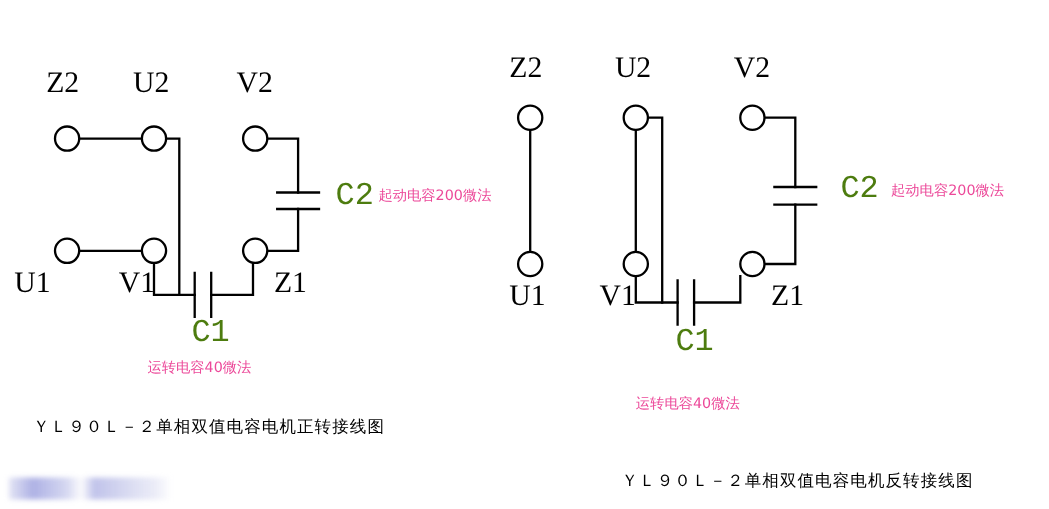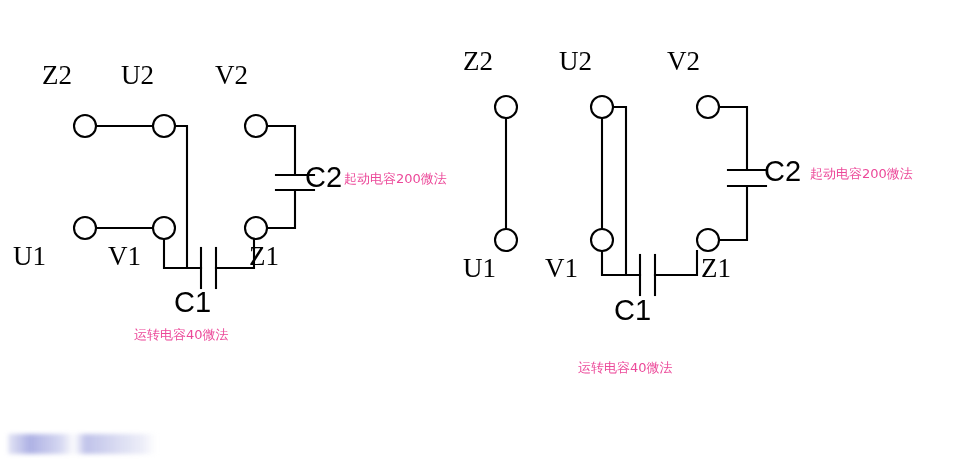--- a/index.html
+++ b/index.html
@@ -21,42 +21,41 @@
     left: 0;
     top: 0;
     width: 954px;
     height: 463px;
   }
   .diagram {
     position: absolute;
     top: 0;
     width: 477px;
     height: 463px;
-    padding-left: 24px;
   }
   #diagram-forward { left: 0; }
   #diagram-reverse { left: 477px; }
 
   svg { display: block; overflow: visible; }
 
   .term-label {
     position: absolute;
     font-family: "Liberation Serif", "DejaVu Serif", serif;
     font-size: 27px;
     line-height: 1;
     white-space: nowrap;
     color: #000;
   }
   .cap-label {
     position: absolute;
-    font-family: Liberation Sans, sans-serif;
+    font-family: Liberation Mono, monospace;
     font-size: 29px;
     line-height: 1;
     white-space: nowrap;
-    color: #000000;
+    color: #4d7c0f;
   }
   .cap-note {
     position: absolute;
     font-family: "DejaVu Sans", "Liberation Sans", sans-serif;
     font-size: 13px;
     line-height: 1;
     white-space: nowrap;
     color: #ec4899;
   }
   .caption {
@@ -137,20 +136,21 @@
     <span class="term-label" style="left:13px; top:243px;">U1</span>
     <span class="term-label" style="left:108px; top:243px;">V1</span>
     <span class="term-label" style="left:249px; top:243px;">Z1</span>
 
     <span class="cap-label" style="left:174px; top:288px;">C1</span>
     <span class="cap-note" style="left:134px; top:328px;">运转电容40微法</span>
 
     <span class="cap-label" style="left:305px; top:163px;">C2</span>
     <span class="cap-note" style="left:344px; top:172px;">起动电容200微法</span>
 
+    <span class="caption" style="left:30px; top:381px;">ＹＬ９０Ｌ－２单相双值电容电机正转接线图</span>
   </div>
 
   <div class="diagram" id="diagram-reverse">
 
     <svg width="477" height="420" viewBox="0 0 477 420">
       <g fill="none" stroke="#000000" stroke-width="2.1" stroke-linecap="square">
 
         <line x1="5" y1="118" x2="5" y2="229"></line>
 
         <line x1="101" y1="118" x2="101" y2="229"></line>
@@ -190,16 +190,17 @@
     <span class="term-label" style="left:-14px; top:255px;">U1</span>
     <span class="term-label" style="left:68px; top:255px;">V1</span>
     <span class="term-label" style="left:224px; top:255px;">Z1</span>
 
     <span class="cap-label" style="left:137px; top:296px;">C1</span>
     <span class="cap-note" style="left:101px; top:361px;">运转电容40微法</span>
 
     <span class="cap-label" style="left:287px; top:157px;">C2</span>
     <span class="cap-note" style="left:333px; top:167px;">起动电容200微法</span>
 
+    <span class="caption" style="left:88px; top:430px;">ＹＬ９０Ｌ－２单相双值电容电机反转接线图</span>
   </div>
 
   <div class="watermark"></div>
 </div>
 
 </body></html>

